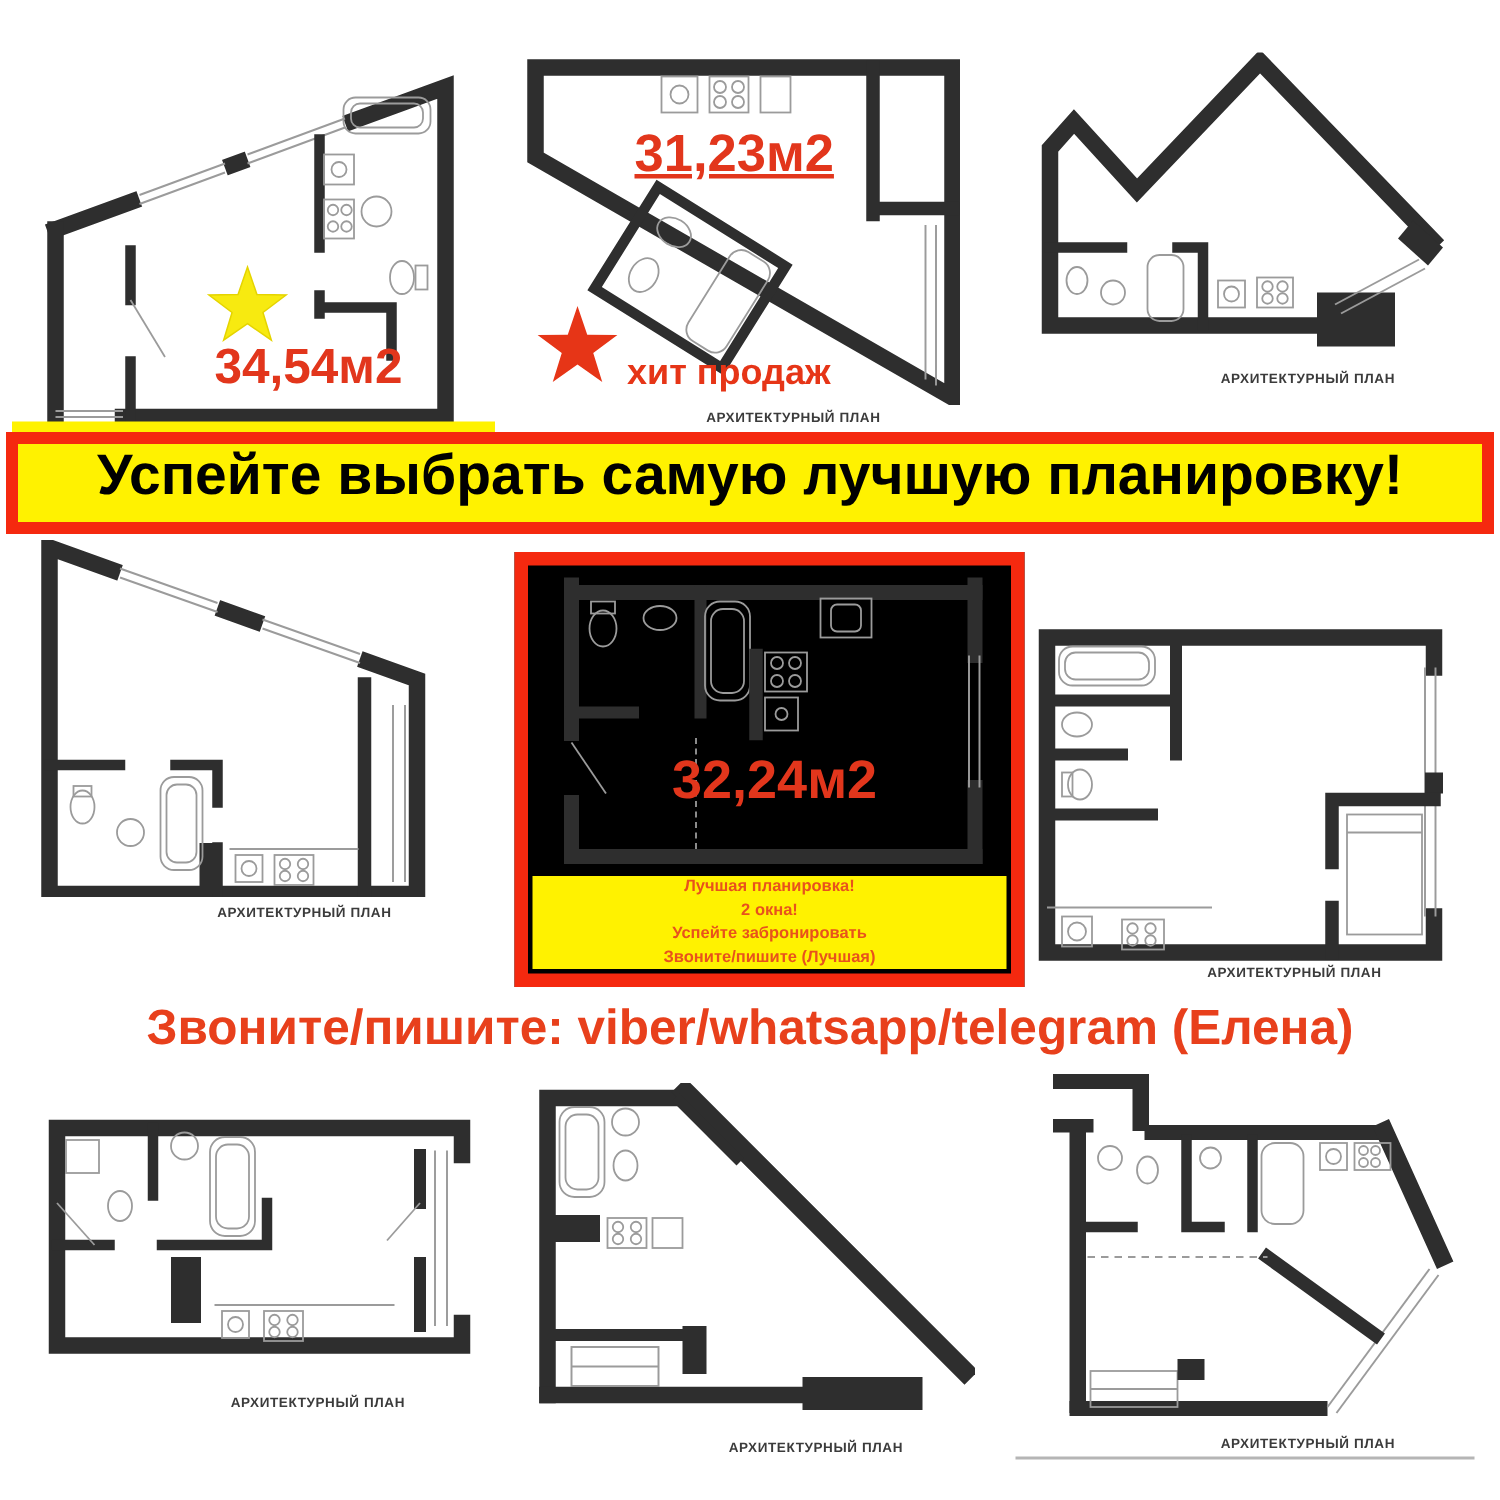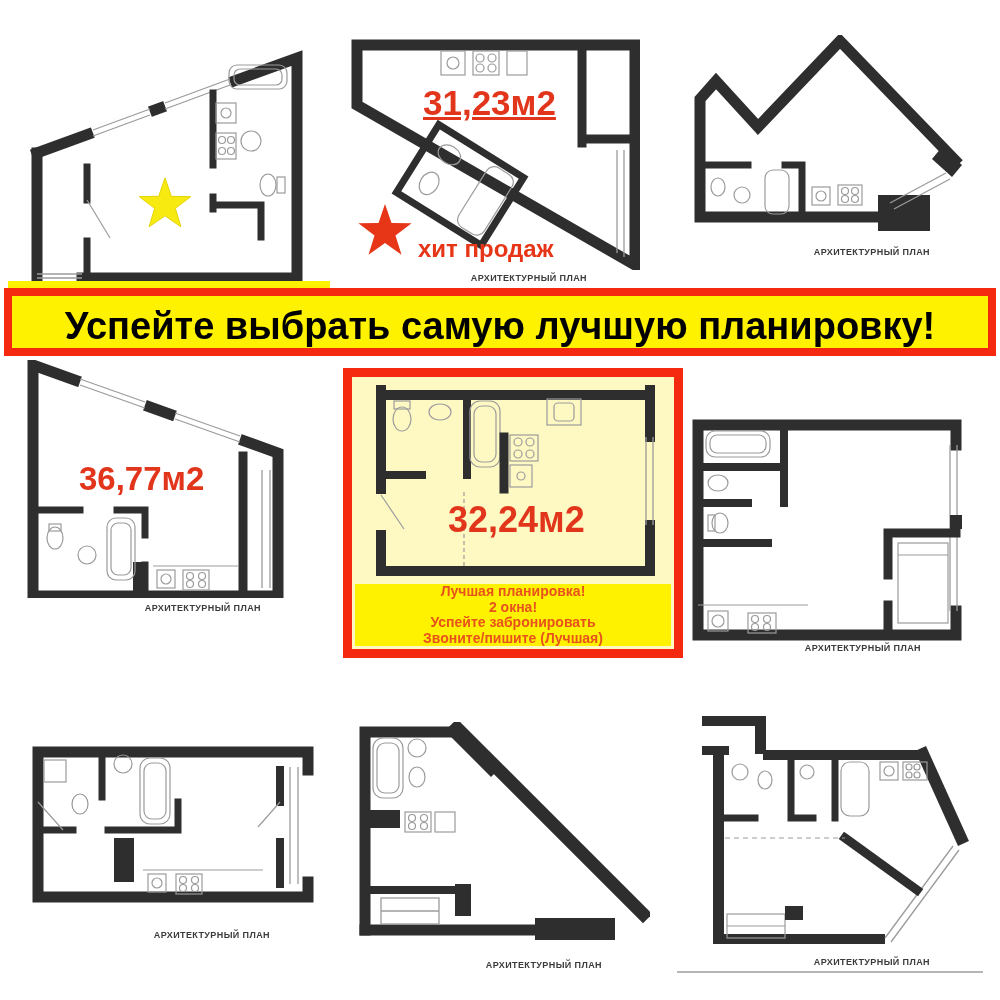--- a/index.html
+++ b/index.html
@@ -8,30 +8,30 @@
   .plan{position:absolute;}
   .plan svg{position:absolute;left:0;top:0;}
   .w{stroke:#2e2e2e;fill:none;stroke-linecap:square;}
   .f{stroke:#9b9b9b;fill:none;stroke-width:1.2;}
   .win{stroke:#9b9b9b;stroke-width:1.3;fill:none;}
   .fillw{fill:#2e2e2e;stroke:none;}
   .area-label{position:absolute;color:#e2361c;font-weight:bold;font-size:33px;white-space:nowrap;letter-spacing:0;}
   .caption{position:absolute;color:#3b3b3b;font-weight:bold;font-size:9px;letter-spacing:0.4px;
            width:200px;text-align:right;white-space:nowrap;}
   .banner{position:absolute;left:4px;top:288px;width:992px;height:68px;box-sizing:border-box;
-          border:8px solid #f5290f;background:#fff200;display:flex;align-items:flex-end;justify-content:center;}
+          border:8px solid #f5290f;background:#fff200;display:flex;align-items:flex-start;justify-content:center;}
   .banner-text{color:#000;font-weight:bold;font-size:38px;white-space:nowrap;}
   .contact{position:absolute;left:0;top:666px;width:1000px;text-align:center;color:#e8401c;
            font-weight:bold;font-size:33px;white-space:nowrap;}
   .hl-strip{position:absolute;left:8px;top:281px;width:322px;height:12px;background:#fff200;}
   .promo-frame{position:absolute;left:343px;top:368px;width:340px;height:290px;box-sizing:border-box;
-               border:9px solid #f5290f;background:#fef9c3;}
+               border:9px solid #f5290f;background:#000000;}
   .promo-note{position:absolute;left:3px;top:207px;width:316px;height:62px;background:#fff200;
               display:flex;flex-direction:column;align-items:center;justify-content:center;}
-  .promo-line{color:#e8521c;font-weight:bold;font-size:14px;line-height:15.5px;white-space:nowrap;}
+  .promo-line{color:#e8521c;font-weight:bold;font-size:11px;line-height:15.5px;white-space:nowrap;}
   .badge{position:absolute;color:#e63517;font-weight:bold;font-size:24px;white-space:nowrap;}
   .sep-line{position:absolute;left:677px;top:971px;width:306px;height:2px;background:#b5b5b5;}
 </style>
 </head>
 <body>
 
 <div class="canvas">
 
   <div class="plan" style="left:25px;top:45px;width:285px;height:245px;">
     <svg width="285" height="245" viewBox="0 0 285 245">
@@ -55,20 +55,21 @@
         <rect class="f" x="252" y="132" width="8" height="16"></rect>
       <rect class="f" x="191" y="58" width="20" height="20"></rect>
         <circle class="f" cx="201" cy="68" r="5"></circle>
       <rect class="f" x="191" y="88" width="20" height="26"></rect>
       <circle class="f" cx="197" cy="95" r="3.5"></circle>
         <circle class="f" cx="206" cy="95" r="3.5"></circle>
       <circle class="f" cx="197" cy="106" r="3.5"></circle>
         <circle class="f" cx="206" cy="106" r="3.5"></circle>
       <polygon fill="#f7ea10" stroke="#e5d400" stroke-width="1" points="140,133 146.3,151.3 165.7,151.7 150.3,163.3 155.9,181.8 140,170.8 124.1,181.8 129.7,163.3 114.3,151.7 133.7,151.3"></polygon>
     </svg>
+    <div class="area-label" style="left:118px;top:180px;">34,54м2</div>
   </div>
 
   <div class="plan" style="left:345px;top:35px;width:295px;height:255px;">
     <svg width="295" height="235" viewBox="0 0 295 235">
       <path class="w" stroke-width="11" d="M12,70 L12,10 L290,10 L290,230 Z"></path>
       <path class="w" stroke-width="9" d="M237,10 L237,108 M237,104 L290,104"></path>
       <line class="win" x1="272" y1="115" x2="272" y2="218"></line>
         <line class="win" x1="279" y1="115" x2="279" y2="222"></line>
       <rect class="f" x="96" y="16" width="24" height="24"></rect>
         <circle class="f" cx="108" cy="28" r="6"></circle>
@@ -140,21 +141,20 @@
         <rect class="f" x="86" y="163" width="20" height="52" rx="7"></rect>
       <line class="f" x1="128" y1="206" x2="214" y2="206"></line>
       <rect class="f" x="132" y="210" width="18" height="18"></rect>
         <circle class="f" cx="141" cy="219" r="5"></circle>
       <rect class="f" x="158" y="210" width="26" height="20"></rect>
       <circle class="f" cx="165" cy="216" r="3.5"></circle>
         <circle class="f" cx="177" cy="216" r="3.5"></circle>
       <circle class="f" cx="165" cy="224" r="3.5"></circle>
         <circle class="f" cx="177" cy="224" r="3.5"></circle>
     </svg>
-    <div class="area-label" style="left:54px;top:100px;">36,77м2</div>
     <div class="caption" style="left:36px;top:243px;">АРХИТЕКТУРНЫЙ ПЛАН</div>
   </div>
 
   <div class="promo-frame">
     <svg width="322" height="200" viewBox="0 0 322 200">
       <path class="w" stroke-width="10" d="M29,18 L298,18"></path>
       <path class="w" stroke-width="10" d="M29,13 L29,112 M29,158 L29,194"></path>
       <path class="w" stroke-width="10" d="M29,194 L298,194"></path>
       <path class="w" stroke-width="10" d="M298,13 L298,60 M298,148 L298,194"></path>
       <line class="win" x1="294" y1="60" x2="294" y2="148"></line>
@@ -207,20 +207,21 @@
         <circle class="f" cx="30" cy="206" r="6"></circle>
       <rect class="f" x="60" y="198" width="28" height="20"></rect>
       <circle class="f" cx="67" cy="204" r="3.5"></circle>
         <circle class="f" cx="79" cy="204" r="3.5"></circle>
       <circle class="f" cx="67" cy="212" r="3.5"></circle>
         <circle class="f" cx="79" cy="212" r="3.5"></circle>
     </svg>
     <div class="caption" style="left:33px;top:228px;">АРХИТЕКТУРНЫЙ ПЛАН</div>
   </div>
 
+  <div class="contact">Звоните/пишите: viber/whatsapp/telegram (Елена)</div>
 
   <div class="plan" style="left:28px;top:742px;width:290px;height:205px;">
     <svg width="290" height="165" viewBox="0 0 290 165">
       <path class="w" stroke-width="11" d="M10,10 L280,10 L280,28 M280,140 L280,155 L10,155 L10,10"></path>
       <line class="win" x1="262" y1="25" x2="262" y2="142"></line>
         <line class="win" x1="270" y1="25" x2="270" y2="142"></line>
       <path class="w" stroke-width="8" d="M252,28 L252,60 M252,100 L252,142"></path>
       <path class="w" stroke-width="7" d="M74,10 L74,55 M10,88 L45,88 M80,88 L150,88 M150,88 L150,60"></path>
       <rect class="f" x="16" y="18" width="22" height="22"></rect>
       <ellipse class="f" cx="52" cy="62" rx="8" ry="10"></ellipse>

